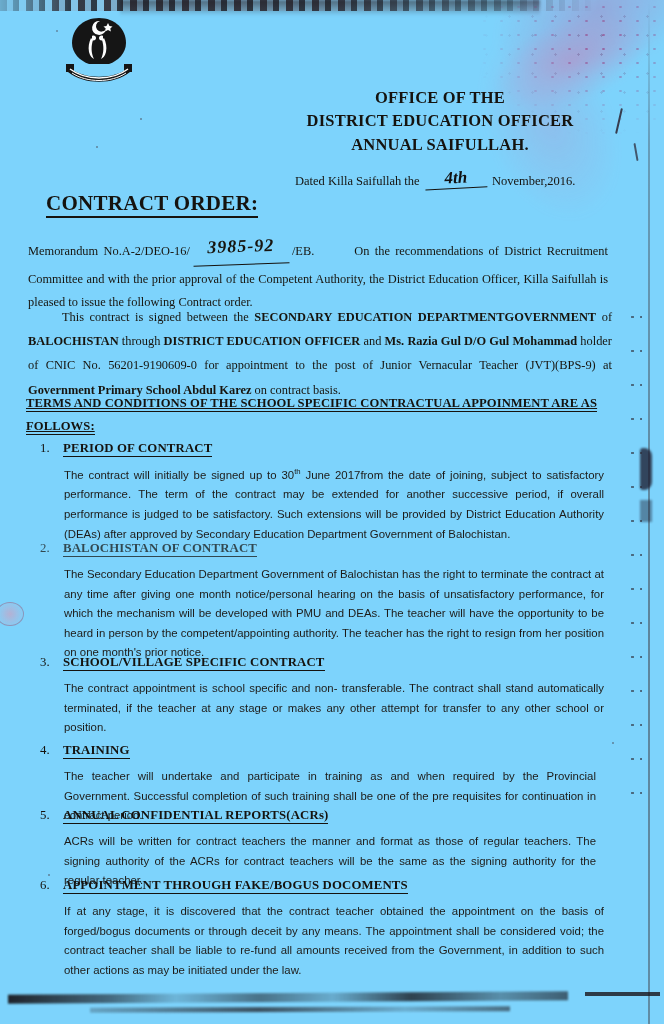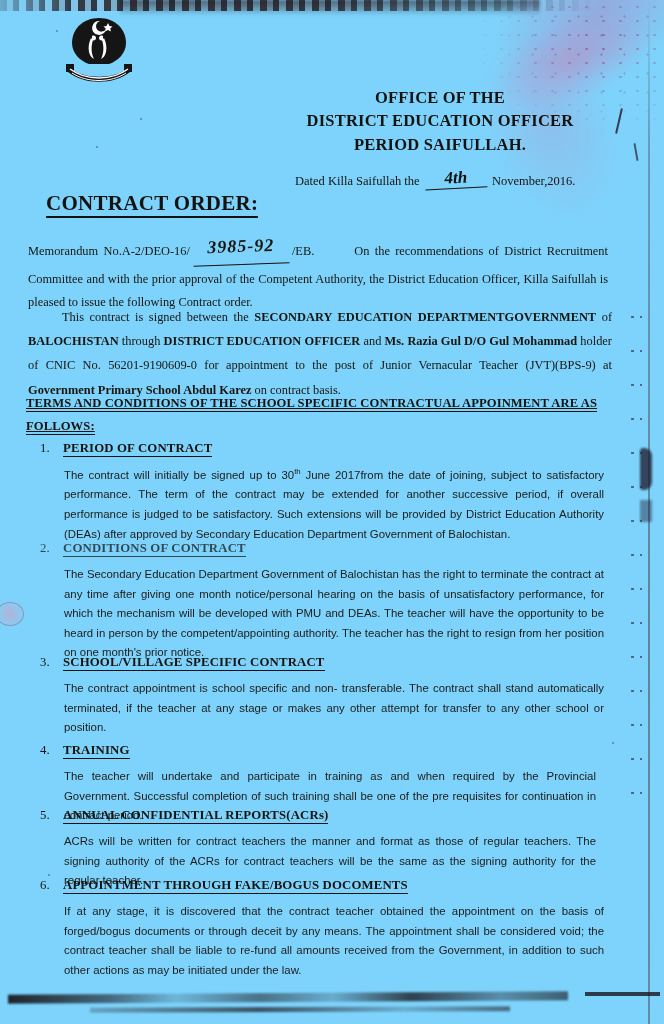--- a/index.html
+++ b/index.html
@@ -317,21 +317,21 @@
       <path d="M10 52 l8 0 0 8 -8 0 Z" fill="#151515"></path>
       <path d="M68 52 l8 0 0 8 -8 0 Z" fill="#151515"></path>
       <path d="M14 57 C30 69 56 69 72 57" stroke="#fdfdfd" stroke-width="1.4" fill="none"></path>
       <path d="M16 61 C31 71 55 71 70 61" stroke="#fdfdfd" stroke-width="1" fill="none"></path>
     </svg>
   </div>
 
   <div class="office-header">
     <div>OFFICE OF THE</div>
     <div>DISTRICT EDUCATION OFFICER</div>
-    <div>PERIOD SAIFULLAH.</div>
+    <div>ANNUAL SAIFULLAH.</div>
   </div>
 
   <div class="date-line">
     <span>Dated Killa Saifullah the</span>
     <span class="hand-blank">4th</span>
     <span>November,2016.</span>
   </div>
 
   <div class="contract-order-title">CONTRACT ORDER:</div>
 
@@ -352,21 +352,21 @@
     <div class="clause-head">
       <span class="clause-num">1.</span>
       <span class="ul">PERIOD OF CONTRACT</span>
     </div>
     <div class="clause-body"><span>The contract will initially be signed up to 30</span><sup>th</sup><span> June 2017from the date of joining, subject to satisfactory performance. The term of the contract may be extended for another successive period, if overall performance is judged to be satisfactory. Such extensions will be provided by District Education Authority (DEAs) after approved by Secondary Education Department Government of Balochistan.</span></div>
   </div>
 
   <div class="clause" style="left:26px; top:541px;">
     <div class="clause-head faded">
       <span class="clause-num">2.</span>
-      <span class="ul">CONDITIONS OF CONTRACT</span>
+      <span class="ul">BALOCHISTAN OF CONTRACT</span>
     </div>
     <div class="clause-body">The Secondary Education Department Government of Balochistan has the right to terminate the contract at any time after giving one month notice/personal hearing on the basis of unsatisfactory performance, for which the mechanism will be developed with PMU and DEAs.  The teacher will have the opportunity to be heard in person by the competent/appointing authority. The teacher has the right to resign from her position on one month's prior notice.</div>
   </div>
 
   <div class="clause" style="left:26px; top:655px;">
     <div class="clause-head">
       <span class="clause-num">3.</span>
       <span class="ul">SCHOOL/VILLAGE SPECIFIC CONTRACT</span>
     </div>
     <div class="clause-body">The contract appointment is school specific and non- transferable. The contract shall stand automatically terminated, if the teacher at any stage or makes any other attempt for transfer to any other school or position.</div>

